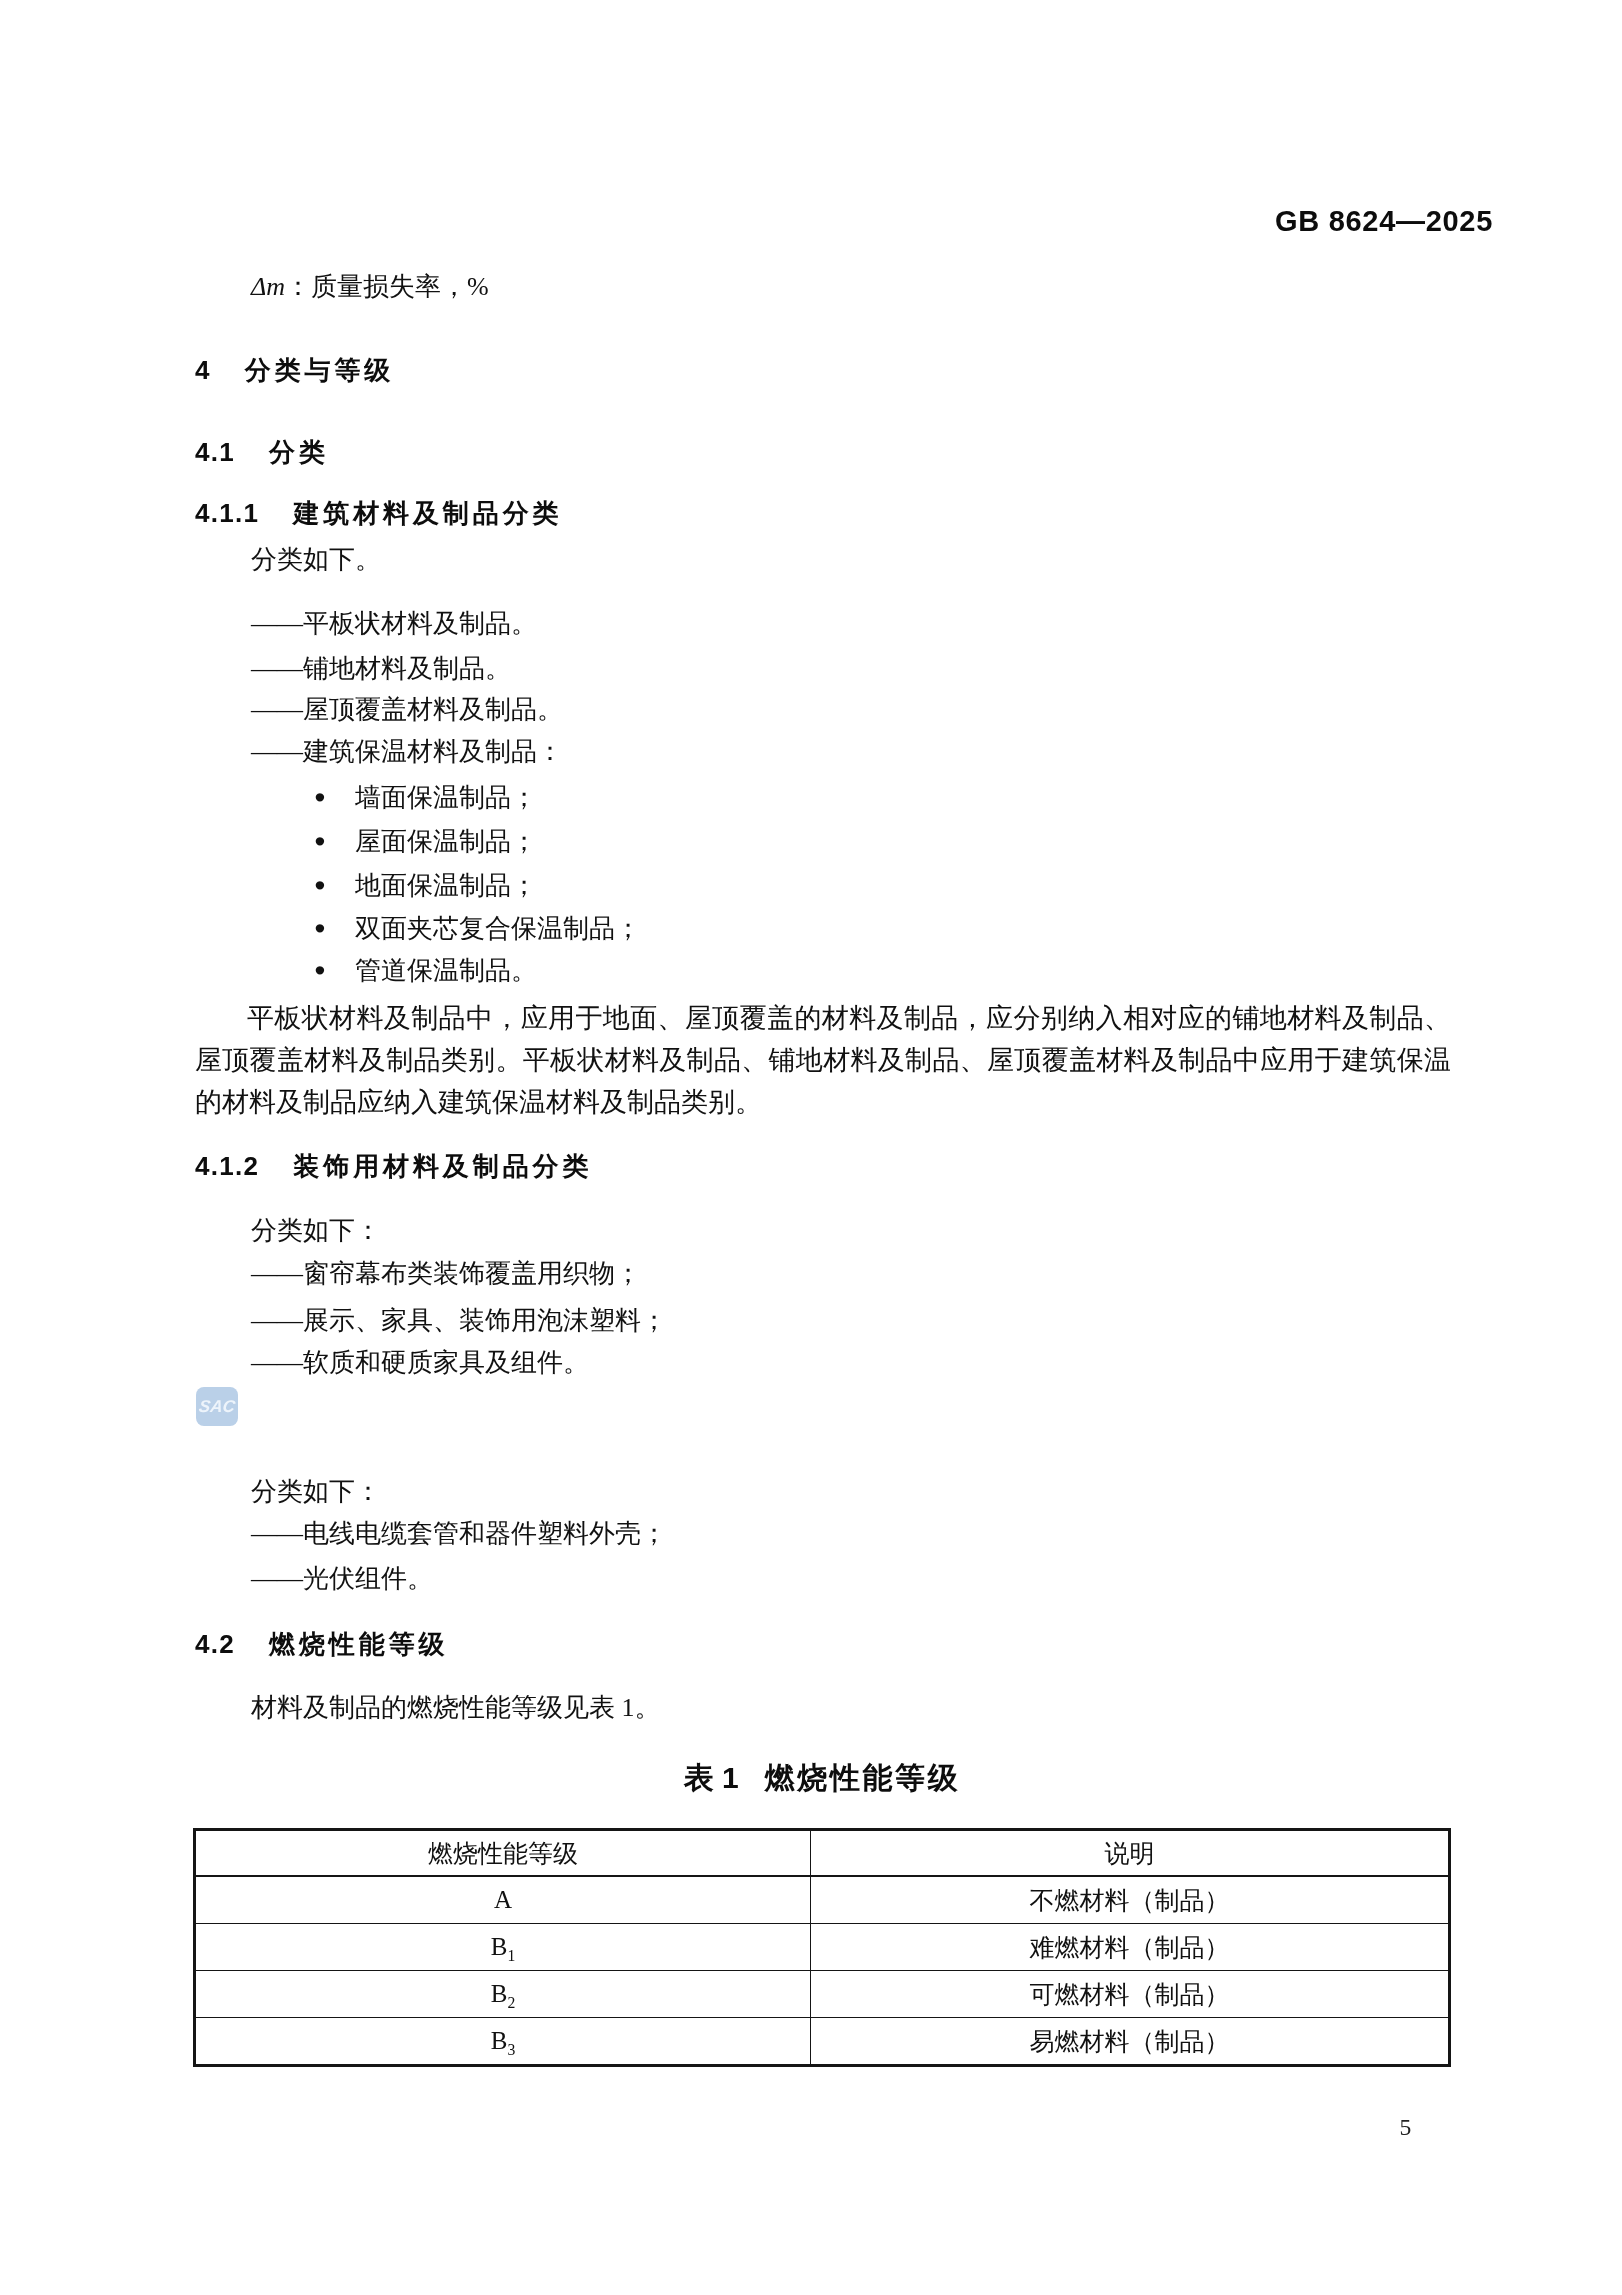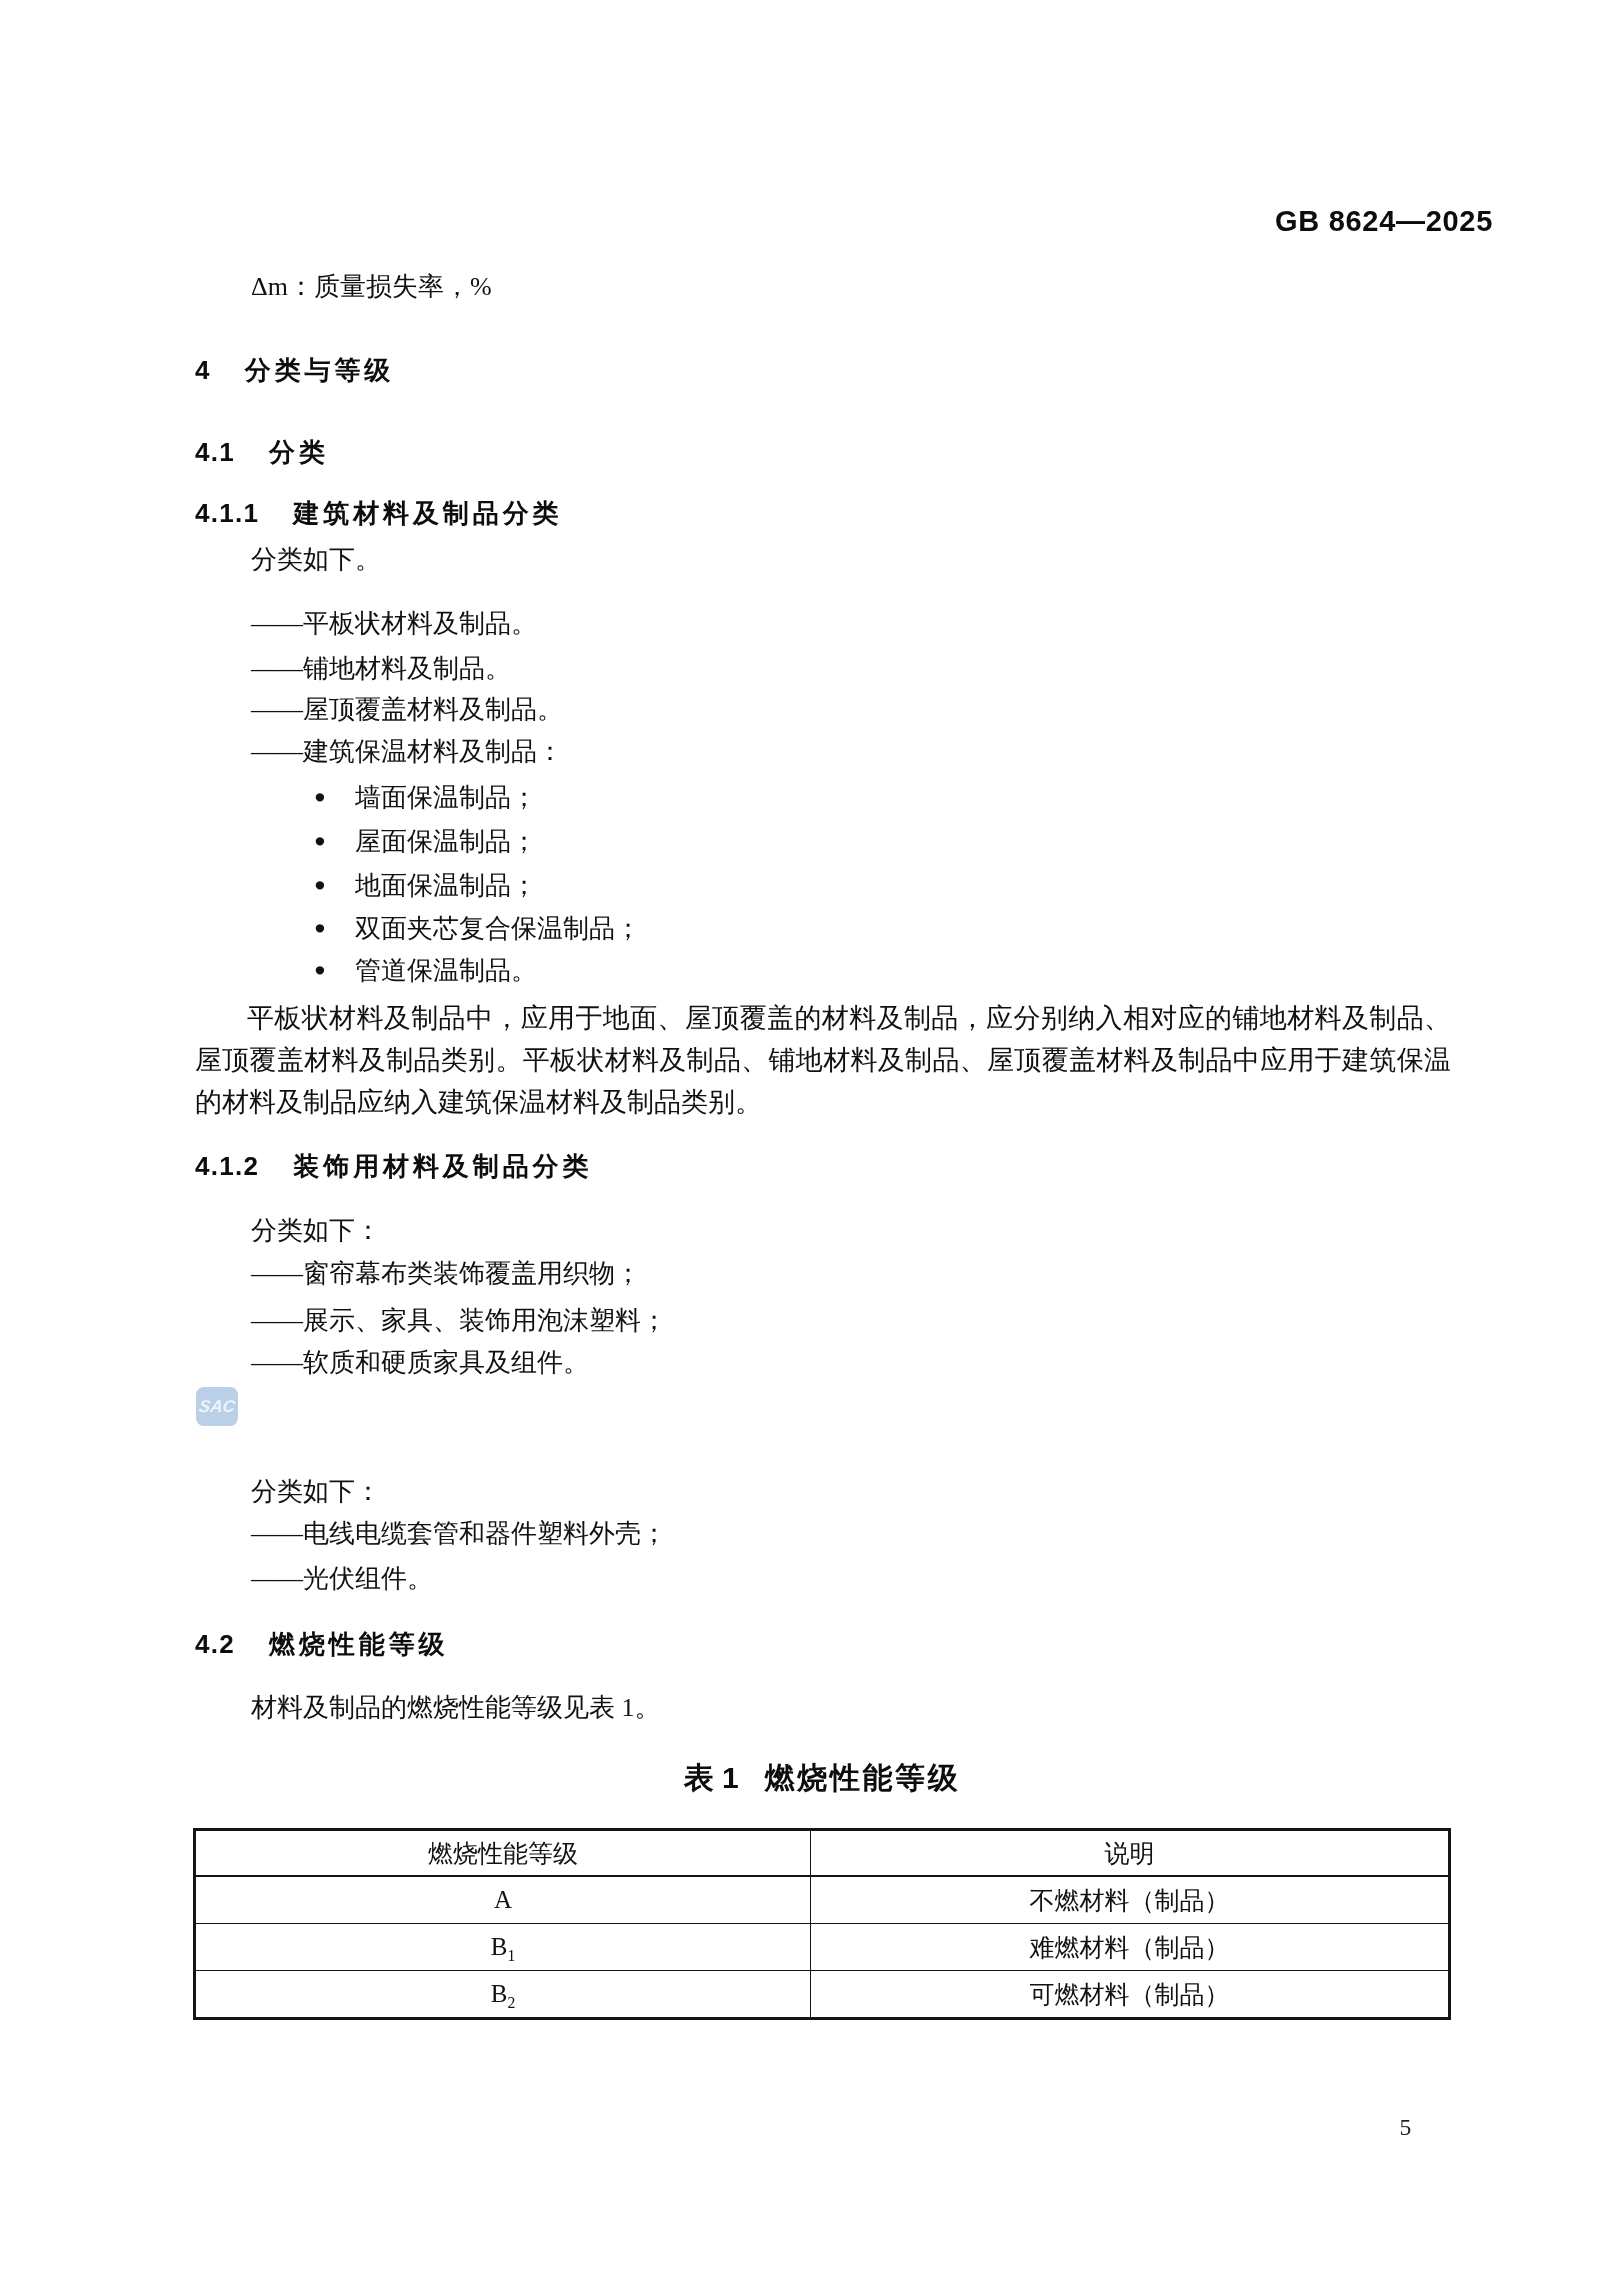--- a/index.html
+++ b/index.html
@@ -19,21 +19,21 @@
     font-weight:bold;font-size:26px;line-height:31px;color:#0d0d0d;
     white-space:nowrap;
   }
   .h-num{letter-spacing:1.3px;}
   .h-title{margin-left:34px;letter-spacing:3.9px;}
   .header-code{
     font-family:"Liberation Sans","DejaVu Sans",sans-serif;
     font-weight:bold;font-size:29px;letter-spacing:0.7px;color:#0d0d0d;
     white-space:nowrap;
   }
-  .sym{}
+  .sym{font-style:italic;}
   .dash-item{white-space:nowrap;}
   .bullet-item{white-space:nowrap;}
   .bullet-dot{
     display:inline-block;width:41px;font-size:19.6px;vertical-align:2.6px;color:#111;
   }
   .para{
     width:1256px;
     font-size:27px;line-height:42px;
     text-align:justify;text-indent:52px;color:#111;
   }
@@ -163,19 +163,23 @@
         <td>不燃材料（制品）</td>
       </tr>
       <tr>
         <td><span>B</span><sub>1</sub></td>
         <td>难燃材料（制品）</td>
       </tr>
       <tr>
         <td><span>B</span><sub>2</sub></td>
         <td>可燃材料（制品）</td>
       </tr>
+      <tr>
+        <td><span>B</span><sub>3</sub></td>
+        <td>易燃材料（制品）</td>
+      </tr>
     </tbody>
   </table>
 
   <div class="abs pageno" style="top:2114px;left:1373px;">5</div>
 
 </div>
 
 
 </body></html>

